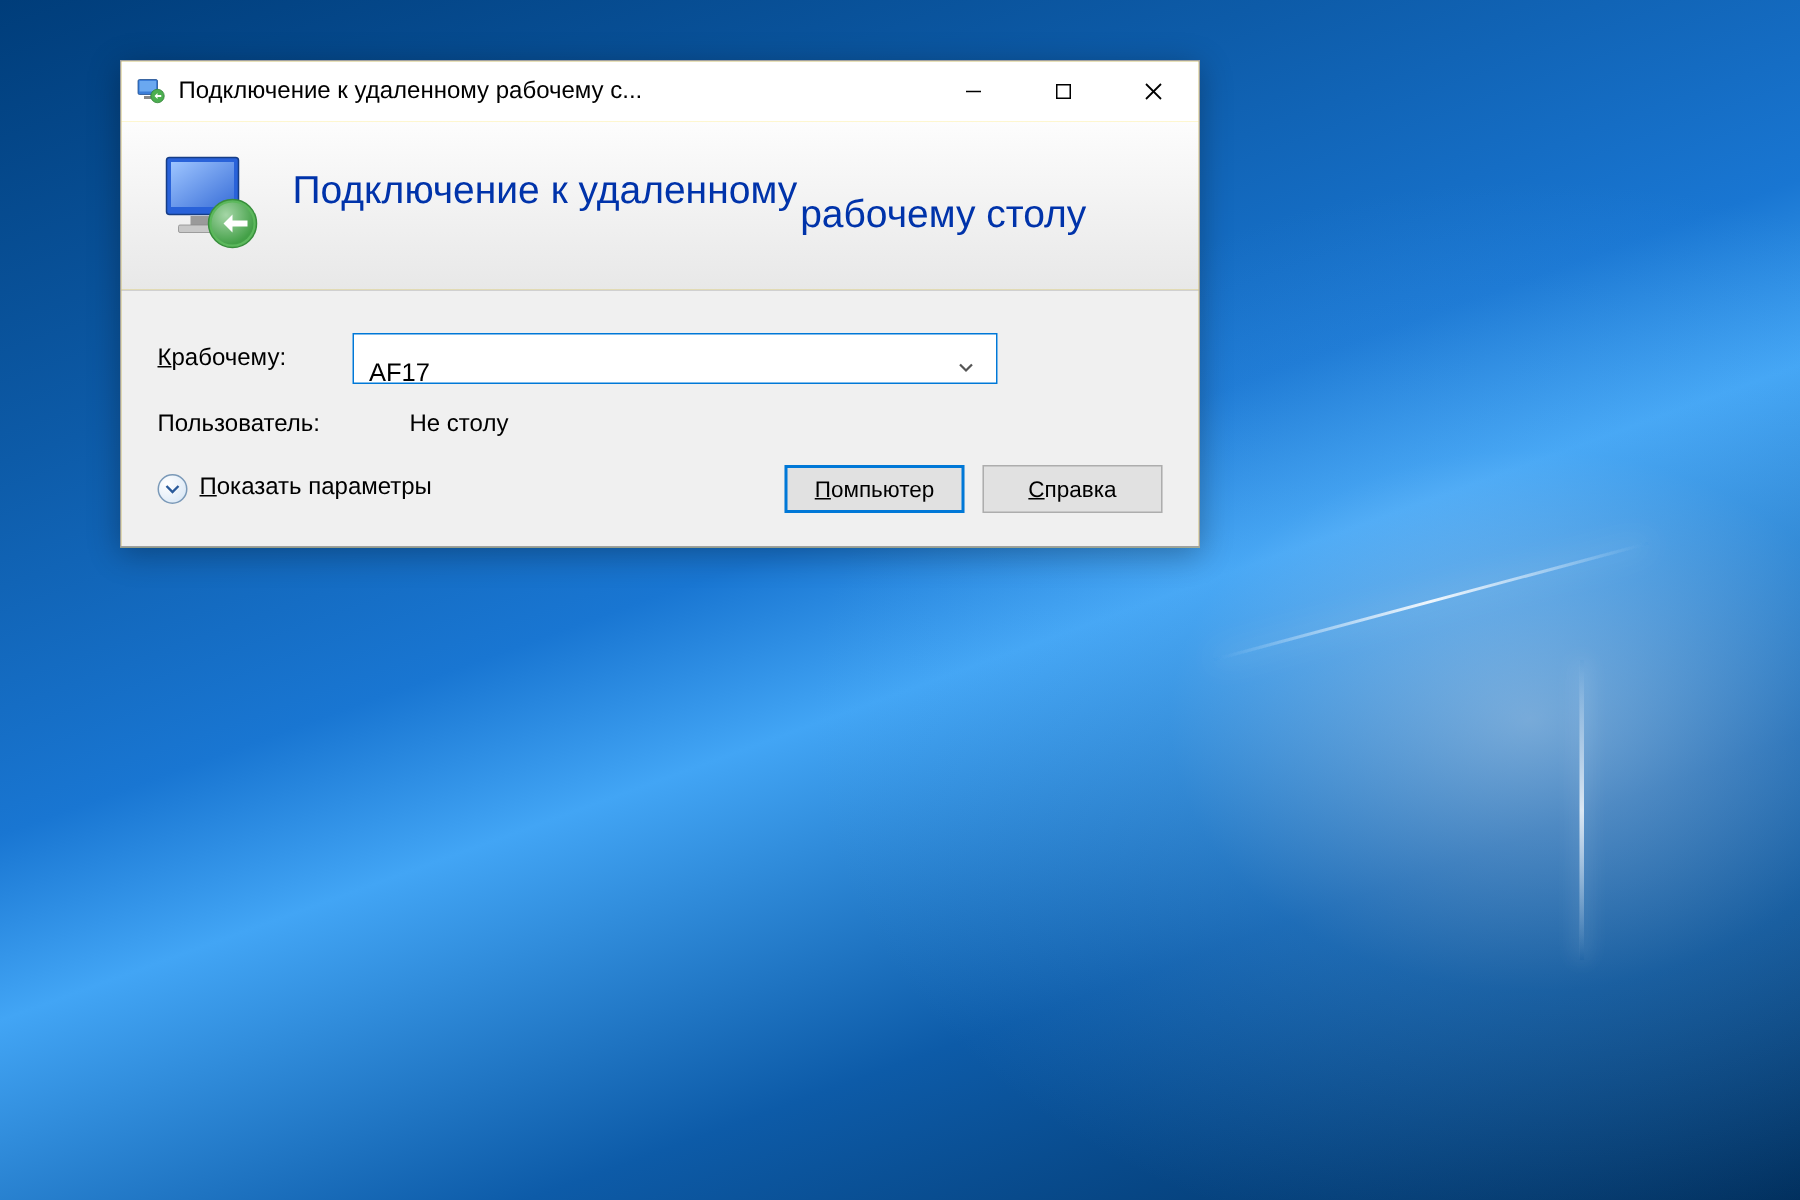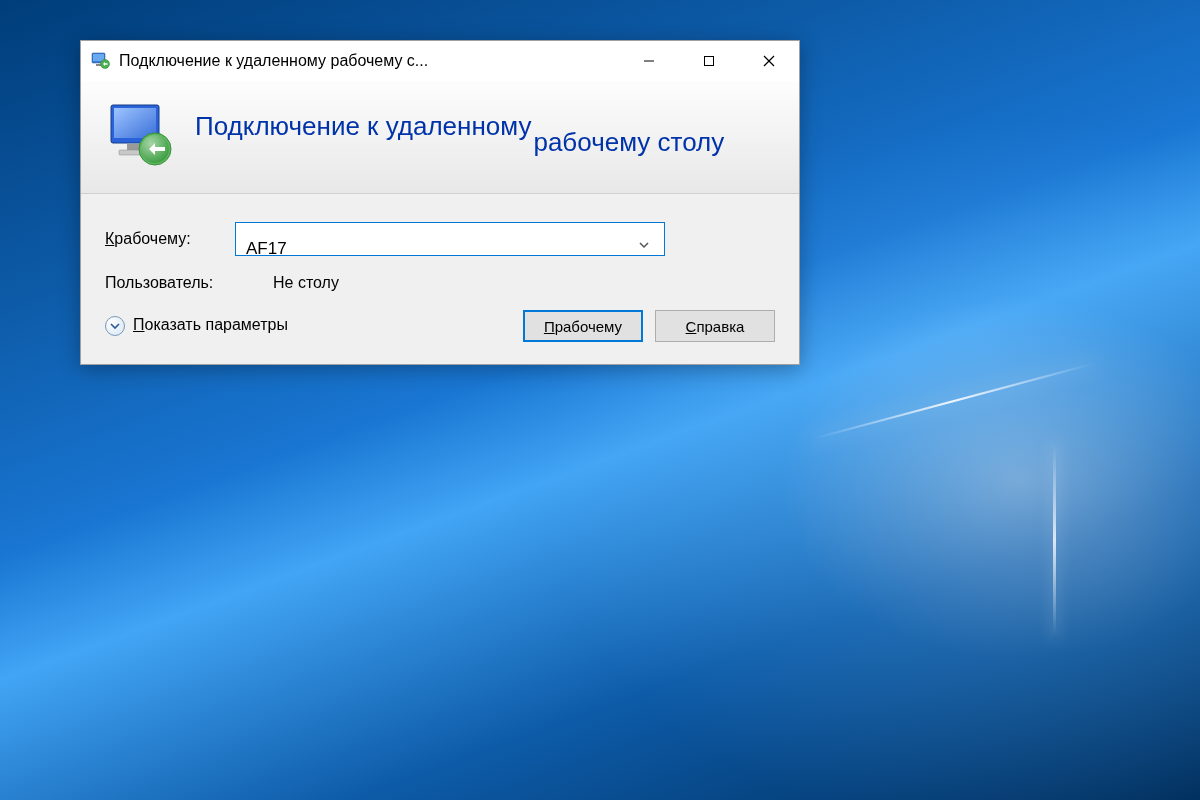--- a/index.html
+++ b/index.html
@@ -296,20 +296,20 @@
     <div class="footer">
       <div class="show-options">
         <div class="expand-icon">
           <svg viewBox="0 0 10 10">
               <path d="M1 3 L5 7 L9 3" fill="none" stroke="#2a5a9a" stroke-width="1.6"></path>
             </svg>
         </div>
         <span><span class="underline-first">П</span><span id="opts-rest">оказать параметры</span></span>
       </div>
       <div class="buttons">
-        <button class="btn primary"><span class="underline-first">П</span><span id="connect-rest">рабочему</span></button>
+        <button class="btn primary"><span class="underline-first">П</span><span id="connect-rest">омпьютер</span></button>
         <button class="btn"><span class="underline-first">С</span><span id="help-rest">правка</span></button>
       </div>
     </div>
 
   </div>
 
 </div>
 
 </body></html>

